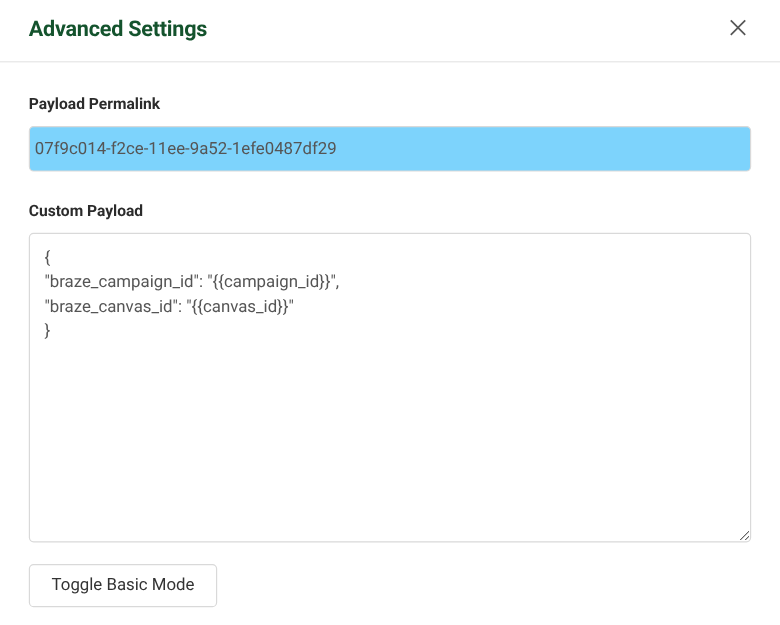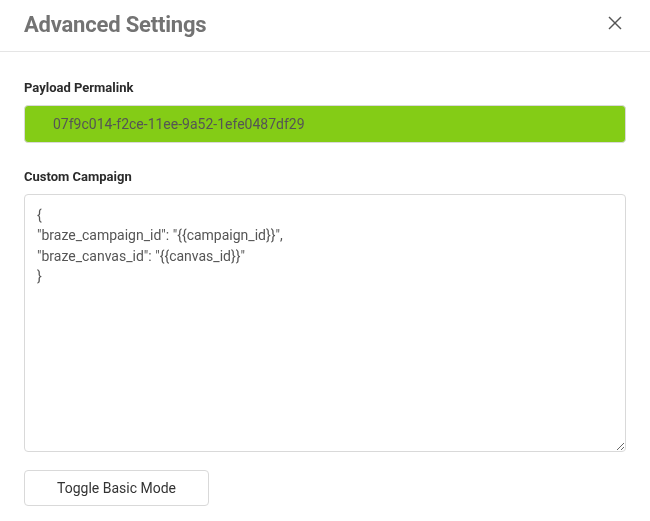--- a/index.html
+++ b/index.html
@@ -15,23 +15,23 @@
       overflow: hidden;
     }
     .modal-header {
       display: flex;
       justify-content: space-between;
       align-items: center;
       padding: 12px 24px 14px 24px;
       border-bottom: 1px solid #e5e5e5;
     }
     .modal-title {
-      font-size: 22px;
+      font-size: 18px;
       font-weight: 700;
-      color: #737373;
+      color: #14532d;
       letter-spacing: -0.2px;
     }
     .close-btn {
       background: none;
       border: none;
       cursor: pointer;
       padding: 4px;
       color: #555;
       display: flex;
       align-items: center;
@@ -49,44 +49,44 @@
     }
     .form-label {
       display: block;
       font-size: 13px;
       font-weight: 700;
       color: #2b2b2b;
       margin-bottom: 10px;
     }
     .text-input {
       width: 100%;
-      padding: 10px 28px;
+      padding: 10px 4px;
       font-size: 14px;
       border: 1px solid #d9d9d9;
       border-radius: 4px;
       color: #555;
       font-family: inherit;
-      background: #84cc16;
+      background: #7dd3fc;
     }
     .textarea-input {
       width: 100%;
       height: 258px;
       padding: 10px 12px;
       font-size: 14px;
       border: 1px solid #d9d9d9;
       border-radius: 4px;
       color: #555;
       font-family: inherit;
       line-height: 1.45;
       resize: both;
       background: #fff;
     }
     .toggle-btn {
       margin-top: 14px;
-      padding: 9px 32px;
+      padding: 9px 18px;
       font-size: 14px;
       font-weight: 400;
       color: #333;
       background: #ffffff;
       border: 1px solid #d9d9d9;
       border-radius: 4px;
       cursor: pointer;
       font-family: inherit;
     }
   </style>
@@ -106,21 +106,21 @@
 </div>
 
 <div class="modal-body">
 
   <div class="form-group">
     <label class="form-label">Payload Permalink</label>
     <input type="text" class="text-input" value="07f9c014-f2ce-11ee-9a52-1efe0487df29" style="">
   </div>
 
   <div class="form-group">
-    <label class="form-label">Custom Campaign</label>
+    <label class="form-label">Custom Payload</label>
     <textarea class="textarea-input" style="">{
 "braze_campaign_id": "{{campaign_id}}",
 "braze_canvas_id": "{{canvas_id}}"
 }</textarea>
     <button class="toggle-btn">Toggle Basic Mode</button>
   </div>
 
 </div>
 
 </body></html>

